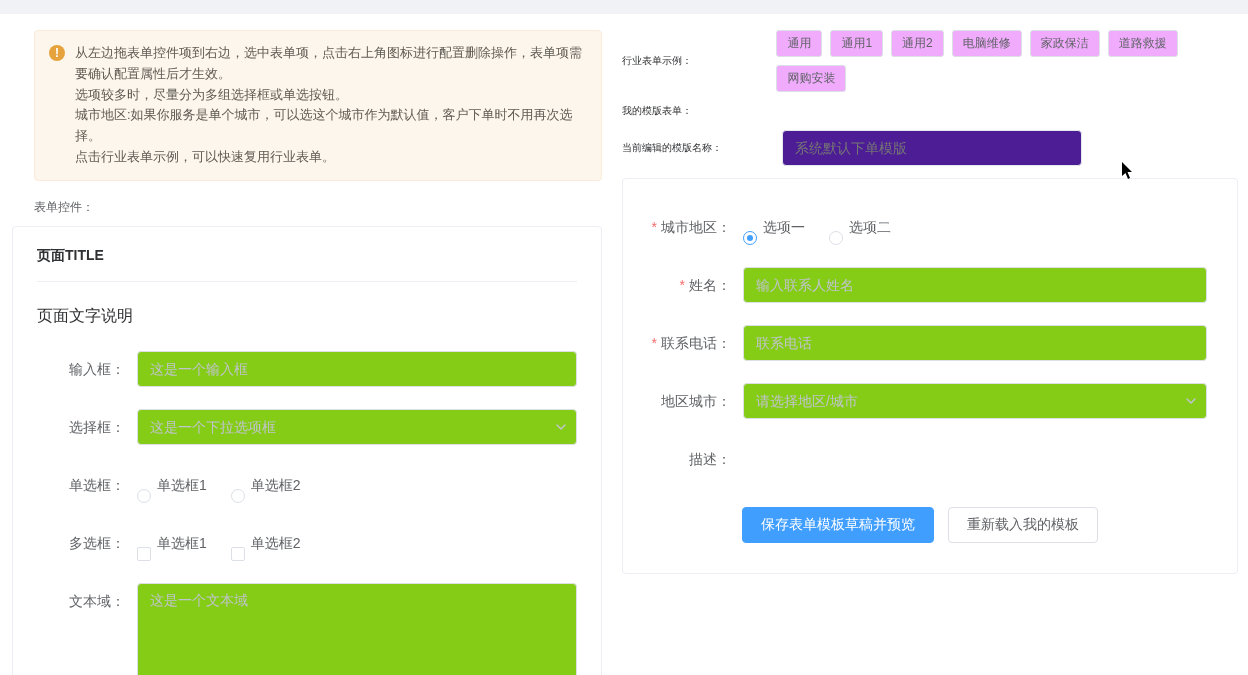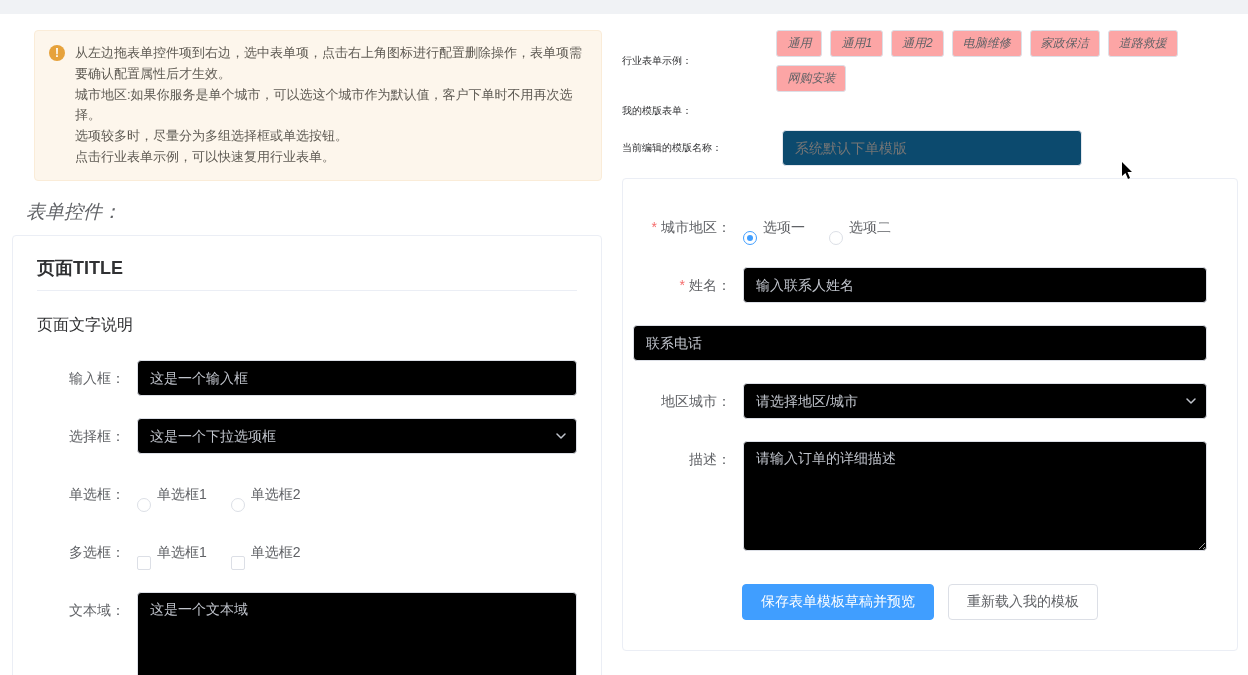--- a/index.html
+++ b/index.html
@@ -47,38 +47,37 @@
     background: #e6a23c;
     border-radius: 50%;
     color: #fff;
     font-size: 12px;
     line-height: 16px;
     text-align: center;
     font-weight: bold;
   }
 
   .section-label {
-    font-size: 19px;
-    color: #606266;
-    margin: 0 0 10px 16px;
-    font-style: italic;
+    font-size: 12px;
+    color: #606266;
+    margin: 0 0 10px 24px;
   }
 
   
   .preview-card {
     border: 1px solid #ebeef5;
     border-radius: 4px;
     padding: 20px 24px;
     margin: 0 0 0 2px;
   }
   .page-title {
-    font-size: 18px;
+    font-size: 14px;
     font-weight: 600;
     color: #303133;
-    padding-bottom: 10px;
+    padding-bottom: 16px;
     border-bottom: 1px solid #ebeef5;
     margin-bottom: 24px;
   }
   .page-desc {
     font-size: 16px;
     color: #303133;
     margin-bottom: 24px;
   }
 
   .form-row {
@@ -104,21 +103,21 @@
   .form-control { flex: 1; }
 
   .input, .select, .textarea {
     width: 100%;
     height: 36px;
     border: 1px solid #dcdfe6;
     border-radius: 4px;
     padding: 0 12px;
     font-size: 14px;
     color: #606266;
-    background: #000000;
+    background: #84cc16;
     font-family: inherit;
   }
   .input::placeholder, .textarea::placeholder { color: #c0c4cc; }
   .textarea {
     height: auto;
     min-height: 110px;
     padding: 8px 12px;
     resize: vertical;
   }
   .select-wrap {
@@ -168,34 +167,33 @@
     white-space: nowrap;
   }
   .tags {
     display: flex;
     gap: 8px;
     flex-wrap: wrap;
   }
   .tag {
     border: 1px solid #dcdfe6;
     border-radius: 3px;
-    background: #fca5a5;
+    background: #f0abfc;
     padding: 4px 10px;
     font-size: 12px;
     color: #606266;
     cursor: pointer;
-    font-style: italic;
   }
   .tpl-name-input {
     flex: 1;
     max-width: 300px;
     height: 36px;
     border: 1px solid #e4e7ed;
     border-radius: 4px;
-    background: #0c4a6e;
+    background: #4c1d95;
     color: #c0c4cc;
     padding: 12px 12px;
     font-size: 14px;
   }
 
   
   .right-card {
     border: 1px solid #ebeef5;
     border-radius: 4px;
     padding: 30px 30px 30px 10px;
@@ -240,22 +238,22 @@
 <body>
 
 <div class="top-bar"></div>
 
 <div class="main">
 
   <div class="left-col">
     <div class="alert">
       <span class="info-icon">!</span>
       <div>从左边拖表单控件项到右边，选中表单项，点击右上角图标进行配置删除操作，表单项需要确认配置属性后才生效。</div>
+      <div>选项较多时，尽量分为多组选择框或单选按钮。</div>
       <div>城市地区:如果你服务是单个城市，可以选这个城市作为默认值，客户下单时不用再次选择。</div>
-      <div>选项较多时，尽量分为多组选择框或单选按钮。</div>
       <div>点击行业表单示例，可以快速复用行业表单。</div>
     </div>
 
     <div class="section-label">表单控件：</div>
 
     <div class="preview-card">
       <div class="page-title">页面TITLE</div>
       <div class="page-desc">页面文字说明</div>
 
       <div class="form-row">
@@ -355,43 +353,41 @@
       </div>
 
       <div class="form-row">
         <div class="form-label req">姓名：</div>
         <div class="form-control">
           <input class="input" placeholder="输入联系人姓名" style="">
         </div>
       </div>
 
       <div class="form-row">
+        <div class="form-label req">联系电话：</div>
         <div class="form-control">
           <input class="input" placeholder="联系电话" style="">
         </div>
       </div>
 
       <div class="form-row">
         <div class="form-label">地区城市：</div>
         <div class="form-control select-wrap">
           <input class="input" readonly="" placeholder="请选择地区/城市" style="">
           <span class="chev">
             <svg width="12" height="12" viewBox="0 0 12 12">
                 <path d="M2 4 L6 8 L10 4" stroke="#c0c4cc" stroke-width="1.5" fill="none" stroke-linecap="round" stroke-linejoin="round"></path>
               </svg>
           </span>
         </div>
       </div>
 
 
       <div class="form-row">
         <div class="form-label">描述：</div>
-        <div class="form-control">
-          <textarea class="textarea" style="min-height: 110px;" placeholder="请输入订单的详细描述"></textarea>
-        </div>
       </div>
 
       <div class="btn-row">
         <button class="btn btn-primary">保存表单模板草稿并预览</button>
         <button class="btn btn-default">重新载入我的模板</button>
       </div>
     </div>
   </div>
 </div>
 

